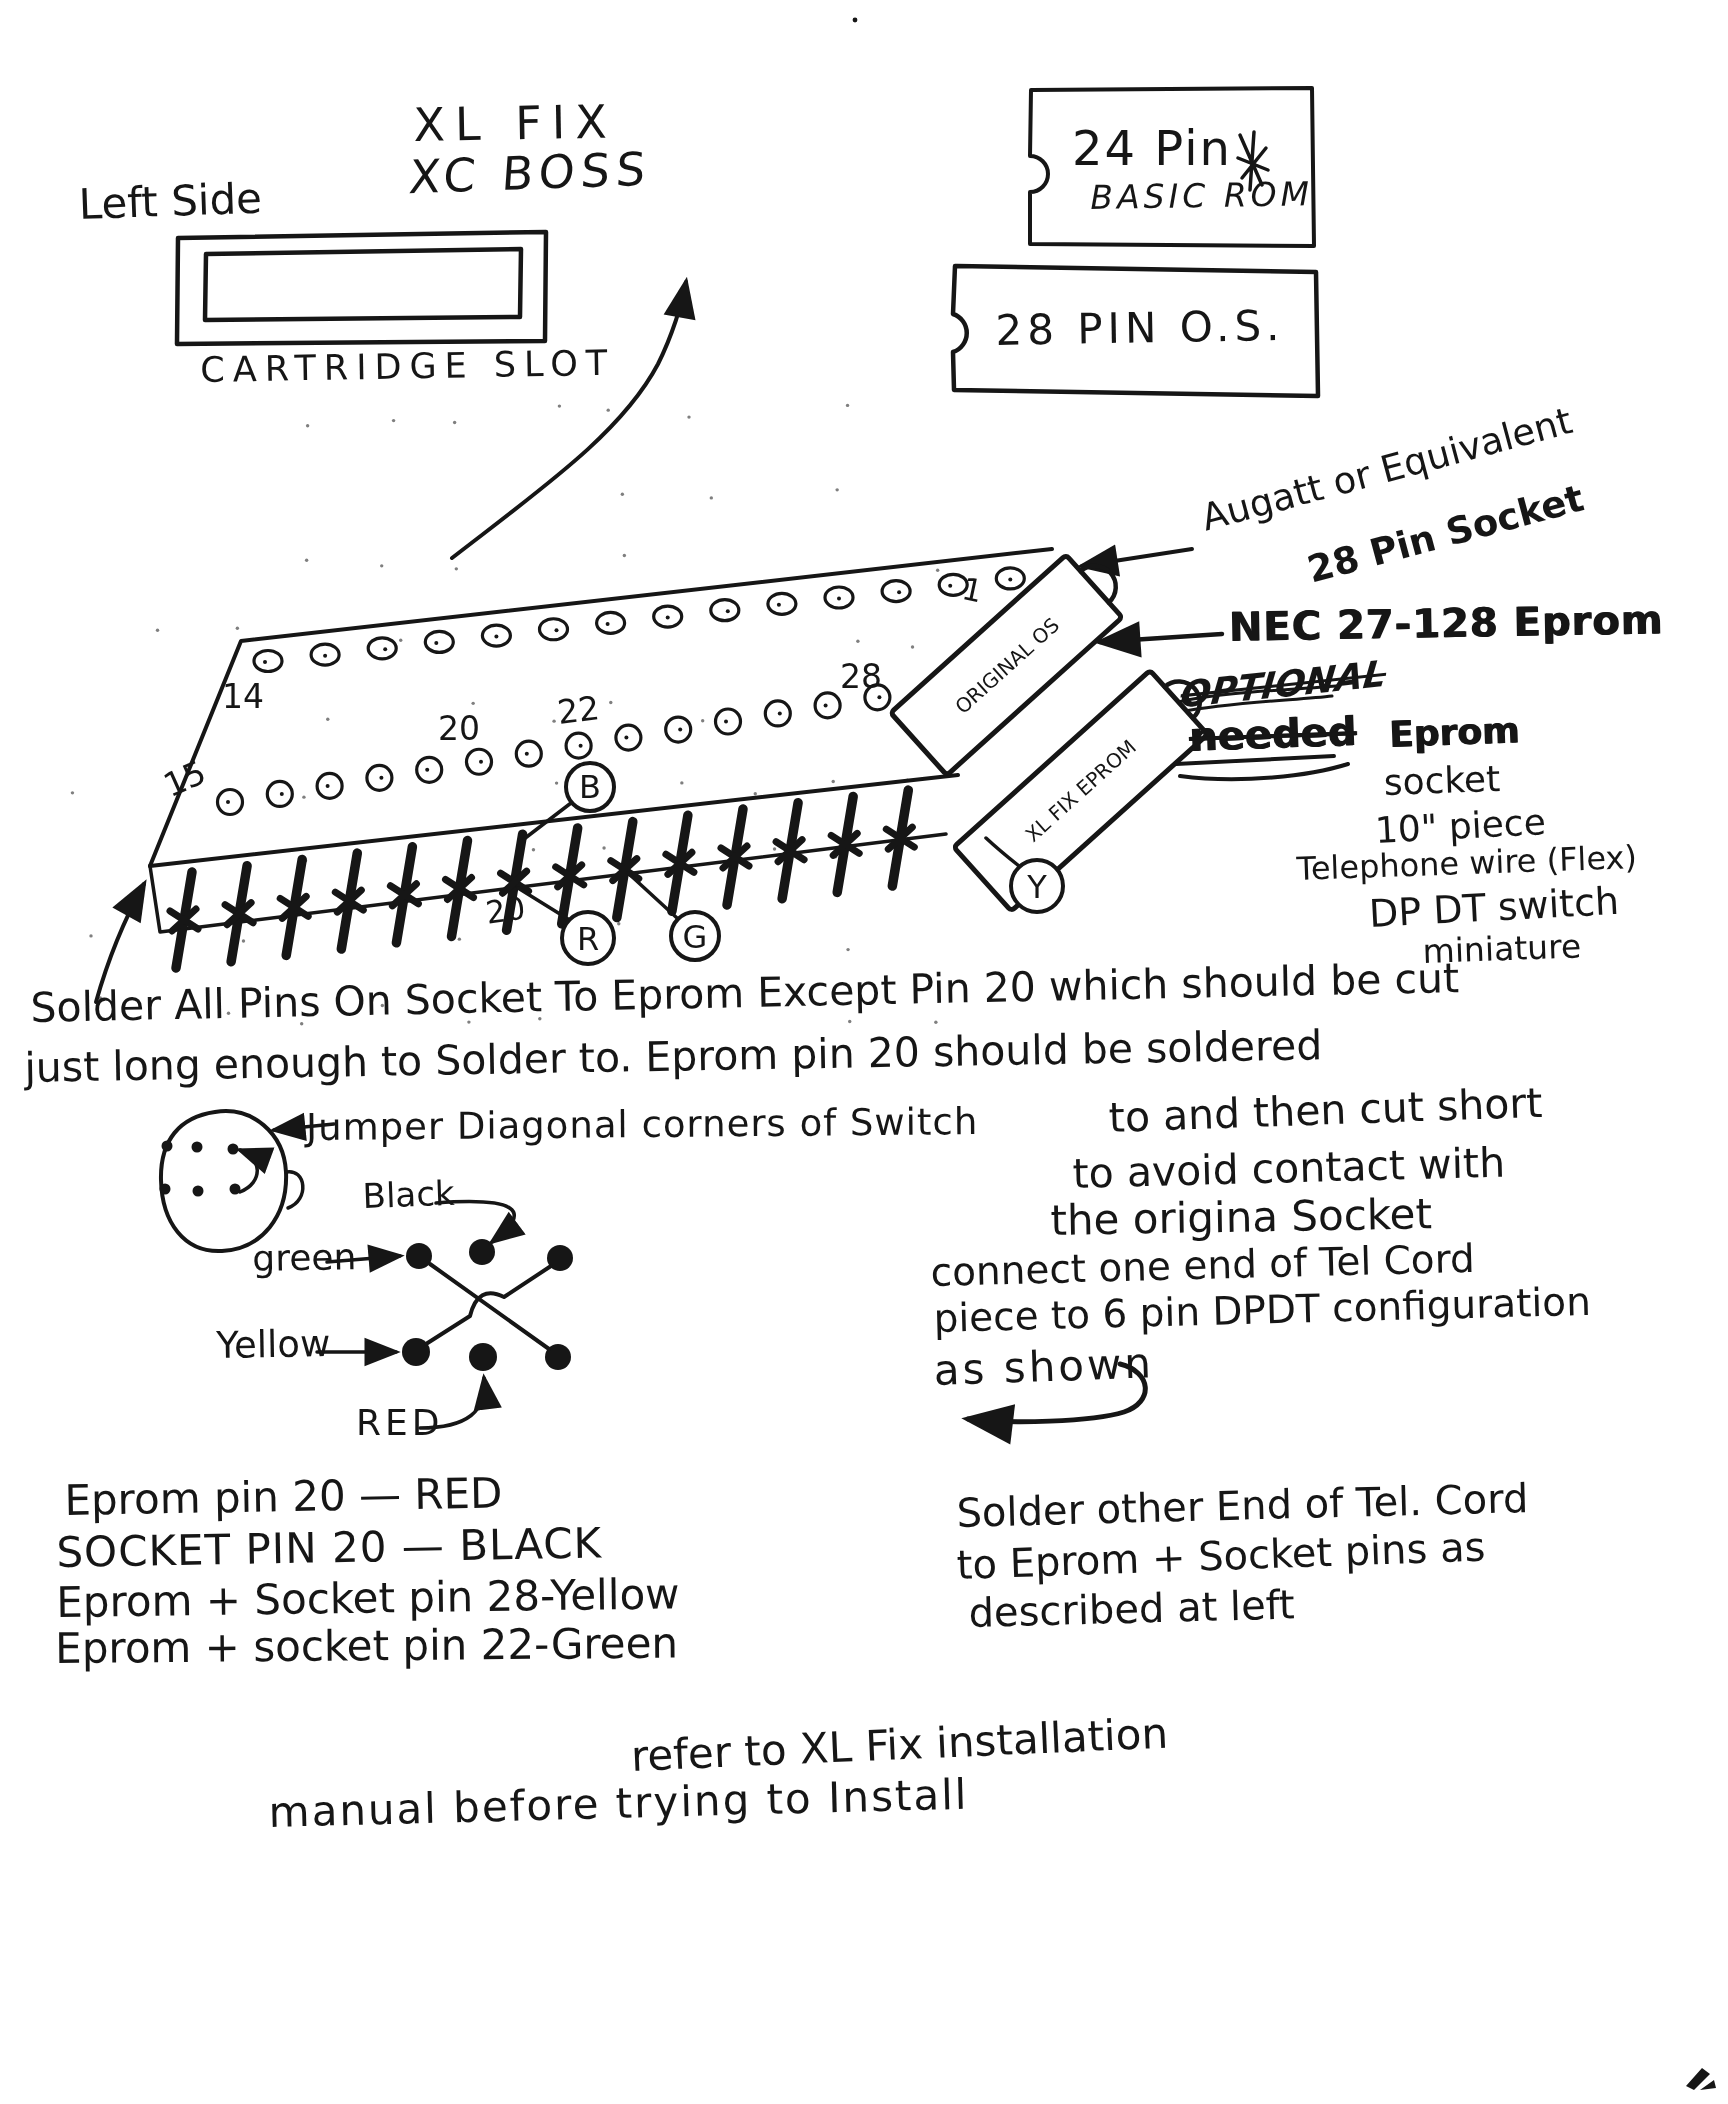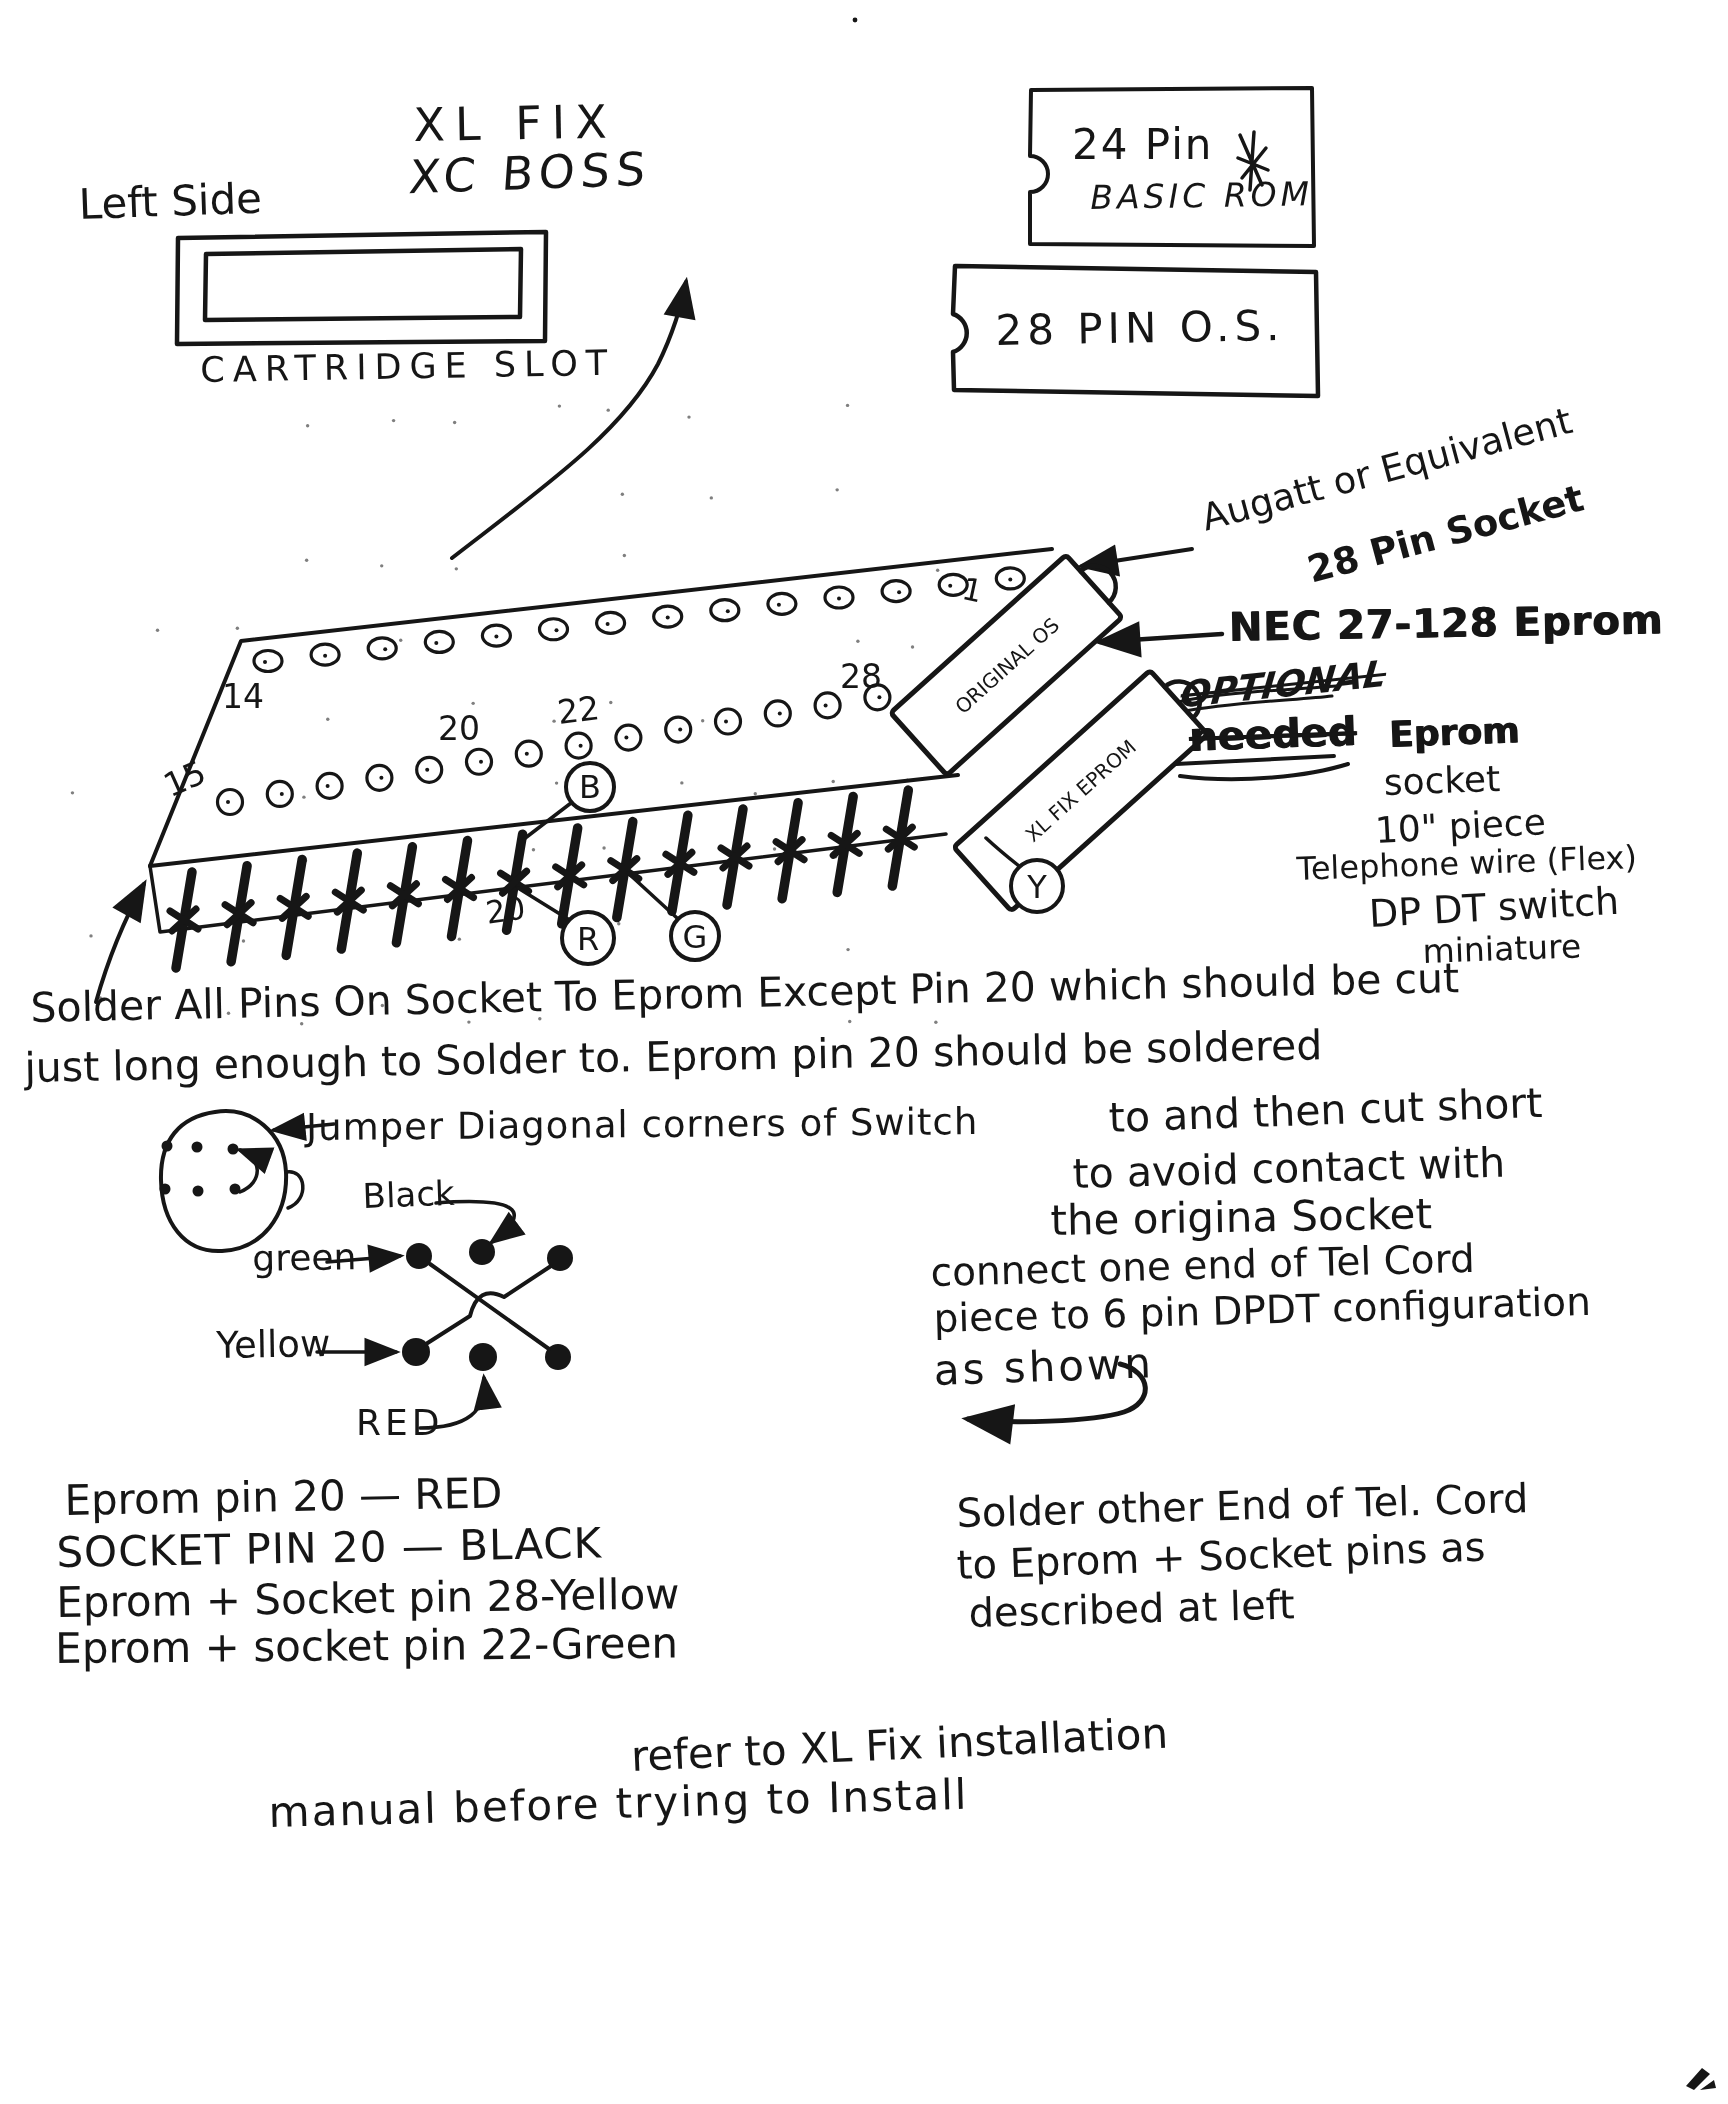--- a/index.html
+++ b/index.html
@@ -289,21 +289,21 @@
 
   <path d="M1686,2086 L1702,2068 L1710,2074 L1694,2090 Z M1700,2090 L1714,2080 L1716,2088 Z" fill="#161616"></path>
 </svg>
 
 <div class="t" style="left:413px;top:98px;font-size:46px;letter-spacing:10px;transform:rotate(-1deg);">XL FIX</div>
 <div class="t" style="left:411px;top:150px;font-size:46px;letter-spacing:6px;transform:rotate(-2deg) skewX(-6deg);">XC BOSS</div>
 
 <div class="t" style="left:78px;top:180px;font-size:42px;transform:rotate(-2deg);">Left Side</div>
 <div class="t" style="left:200px;top:350px;font-size:35px;letter-spacing:8px;transform:rotate(-1deg);">CARTRIDGE SLOT</div>
 
-<div class="t" style="left:1072px;top:120px;font-size:42px;letter-spacing:2px;">24 Pin</div>
+<div class="t" style="left:1072px;top:120px;font-size:48px;letter-spacing:2px;">24 Pin</div>
 <div class="t" style="left:1090px;top:178px;font-size:33px;font-style:italic;letter-spacing:4px;transform:rotate(-1deg);">BASIC ROM</div>
 <div class="t" style="left:995px;top:306px;font-size:42px;letter-spacing:5px;transform:rotate(-1deg);">28 PIN O.S.</div>
 
 <div class="t" style="left:1197px;top:498px;font-size:37px;transform:rotate(-15deg);">Augatt or Equivalent</div>
 <div class="t" style="left:1303px;top:550px;font-size:37px;font-weight:bold;transform:rotate(-15deg);">28 Pin Socket</div>
 <div class="t smudge" style="left:1228px;top:604px;font-size:40px;font-weight:bold;letter-spacing:1px;transform:rotate(-1deg);">NEC 27-128 Eprom</div>
 <div class="t scratch" style="left:1183px;top:674px;font-size:36px;transform:rotate(-6deg) skewX(-12deg);">OPTIONAL</div>
 <div class="t strike smudge" style="left:1188px;top:714px;font-size:40px;font-weight:bold;transform:rotate(-2deg);">needed</div>
 
 <div class="t smudge" style="left:1388px;top:714px;font-size:36px;font-weight:bold;transform:rotate(-2deg);">Eprom</div>

